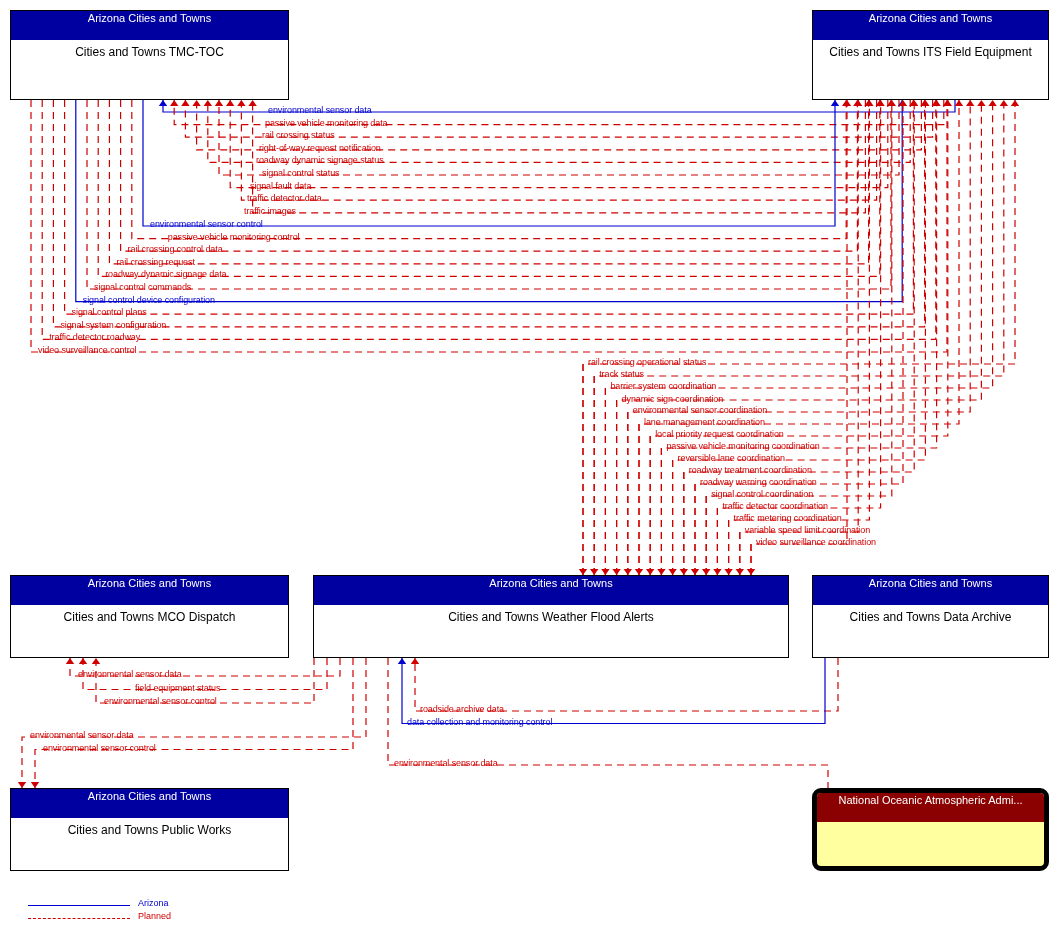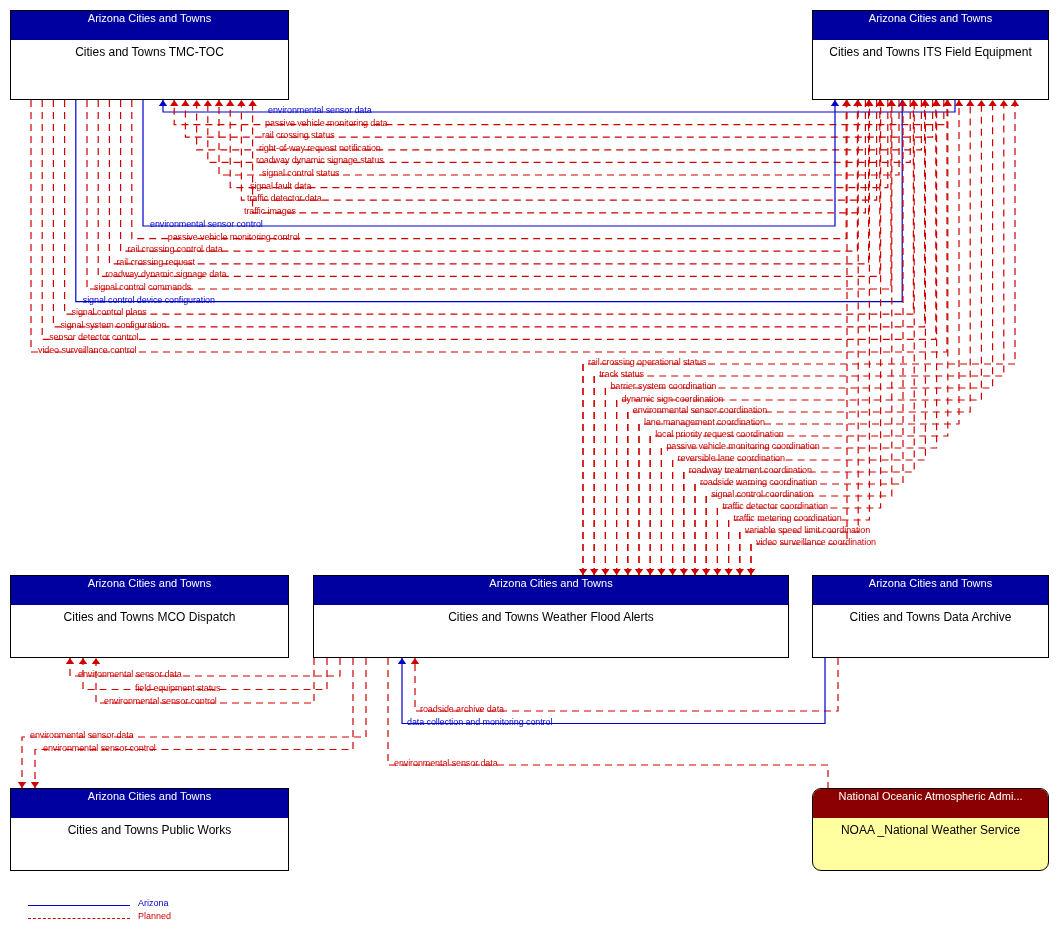--- a/index.html
+++ b/index.html
@@ -6,21 +6,21 @@
   body{width:1061px;height:937px;position:relative;
        font-family:"Liberation Sans",sans-serif;overflow:hidden;}
   #stage{position:absolute;left:0;top:0;width:1061px;height:937px;}
   svg#wires{position:absolute;left:0;top:0;width:1061px;height:937px;}
 
   .box{position:absolute;box-sizing:border-box;border:1px solid #000;background:#fff;}
   .box .hdr{height:29px;line-height:14px;background:#0000a0;color:#fff;
             font-size:11px;text-align:center;white-space:nowrap;overflow:hidden;}
   .box .nm{color:#000;font-size:12px;text-align:center;padding-top:5px;
            white-space:nowrap;overflow:hidden;}
-  .box.ext{border:1px solid #000000;border-radius:9px;background:#ffffa0;overflow:hidden;}
+  .box.ext{border:5px solid #000000;border-radius:9px;background:#ffffa0;overflow:hidden;}
   .box.ext .hdr{background:#8b0000;border-radius:0;}
   .box.ext .nm{color:#000;}
 
   .lbl{position:absolute;font-size:9px;color:#d00000;white-space:nowrap;
        line-height:9px;letter-spacing:-0.1px;}
   .lbl.blue{color:#0000d0;}
 
   .legend{position:absolute;left:14px;top:900px;width:250px;height:30px;}
   .legend .row{position:relative;height:13px;}
   .legend .txt{position:absolute;left:124px;top:-2px;font-size:9px;}
@@ -183,21 +183,20 @@
     <div class="nm">Cities and Towns Data Archive</div>
   </div>
 
   <div class="box" style="left:10px;top:788px;width:279px;height:83px;">
     <div class="hdr">Arizona Cities and Towns</div>
     <div class="nm">Cities and Towns Public Works</div>
   </div>
 
   <div class="box ext" style="left:812px;top:788px;width:237px;height:83px;">
     <div class="hdr">National Oceanic Atmospheric Admi...</div>
-    <div class="nm">NOAA _National Weather Service</div>
   </div>
 
   <div class="legend">
     <div class="row">
       <span class="ln e"></span>
       <span class="txt e">Arizona</span>
     </div>
     <div class="row">
       <span class="ln p"></span>
       <span class="txt p">Planned</span>
@@ -216,33 +215,33 @@
       <div class="lbl" style="left: 244px; top: 206.8px;">traffic images</div>
       <div class="lbl blue" style="left: 150px; top: 220px;">environmental sensor control</div>
       <div class="lbl" style="left: 138.8px; top: 232.6px; margin-left: 29px;">passive vehicle monitoring control</div>
       <div class="lbl" style="left: 127.6px; top: 245.2px;">rail crossing control data</div>
       <div class="lbl" style="left: 116.4px; top: 257.8px;">rail crossing request</div>
       <div class="lbl" style="left: 105.2px; top: 270.4px;">roadway dynamic signage data</div>
       <div class="lbl" style="left: 94px; top: 283px;">signal control commands</div>
       <div class="lbl blue" style="left: 82.8px; top: 295.6px;">signal control device configuration</div>
       <div class="lbl" style="left: 71.6px; top: 308.2px;">signal control plans</div>
       <div class="lbl" style="left: 60.4px; top: 320.8px;">signal system configuration</div>
-      <div class="lbl" style="left: 49.2px; top: 333.4px;">sensor detector control</div>
+      <div class="lbl" style="left: 49.2px; top: 333.4px;">traffic detector roadway</div>
       <div class="lbl" style="left: 38px; top: 346px;">video surveillance control</div>
       <div class="lbl" style="left: 588px; top: 358px;">rail crossing operational status</div>
       <div class="lbl" style="left: 599.2px; top: 370px;">track status</div>
       <div class="lbl" style="left: 610.4px; top: 382px;">barrier system coordination</div>
       <div class="lbl" style="left: 621.6px; top: 395px;">dynamic sign coordination</div>
       <div class="lbl" style="left: 632.8px; top: 406px;">environmental sensor coordination</div>
       <div class="lbl" style="left: 644px; top: 418px; text-align: center;">lane management coordination</div>
       <div class="lbl" style="left: 655.2px; top: 430px;">local priority request coordination</div>
       <div class="lbl" style="left: 666.4px; top: 442px;">passive vehicle monitoring coordination</div>
       <div class="lbl" style="left: 677.6px; top: 454px;">reversible lane coordination</div>
       <div class="lbl" style="left: 688.8px; top: 466px;">roadway treatment coordination</div>
-      <div class="lbl" style="left: 700px; top: 478px;">roadside warning coordination</div>
+      <div class="lbl" style="left: 700px; top: 478px;">roadway warning coordination</div>
       <div class="lbl" style="left: 711.2px; top: 490px;">signal control coordination</div>
       <div class="lbl" style="left: 722.4px; top: 502px;">traffic detector coordination</div>
       <div class="lbl" style="left: 733.6px; top: 514px;">traffic metering coordination</div>
       <div class="lbl" style="left: 744.8px; top: 526px;">variable speed limit coordination</div>
       <div class="lbl" style="left: 756px; top: 538px;">video surveillance coordination</div>
       <div class="lbl" style="left: 78px; top: 670px;">environmental sensor data</div>
       <div class="lbl" style="left: 91px; top: 683.5px; margin-left: 44px;">field equipment status</div>
       <div class="lbl" style="left: 104px; top: 697px;">environmental sensor control</div>
       <div class="lbl" style="left: 30px; top: 731px;">environmental sensor data</div>
       <div class="lbl" style="left: 43px; top: 743.5px;">environmental sensor control</div>

